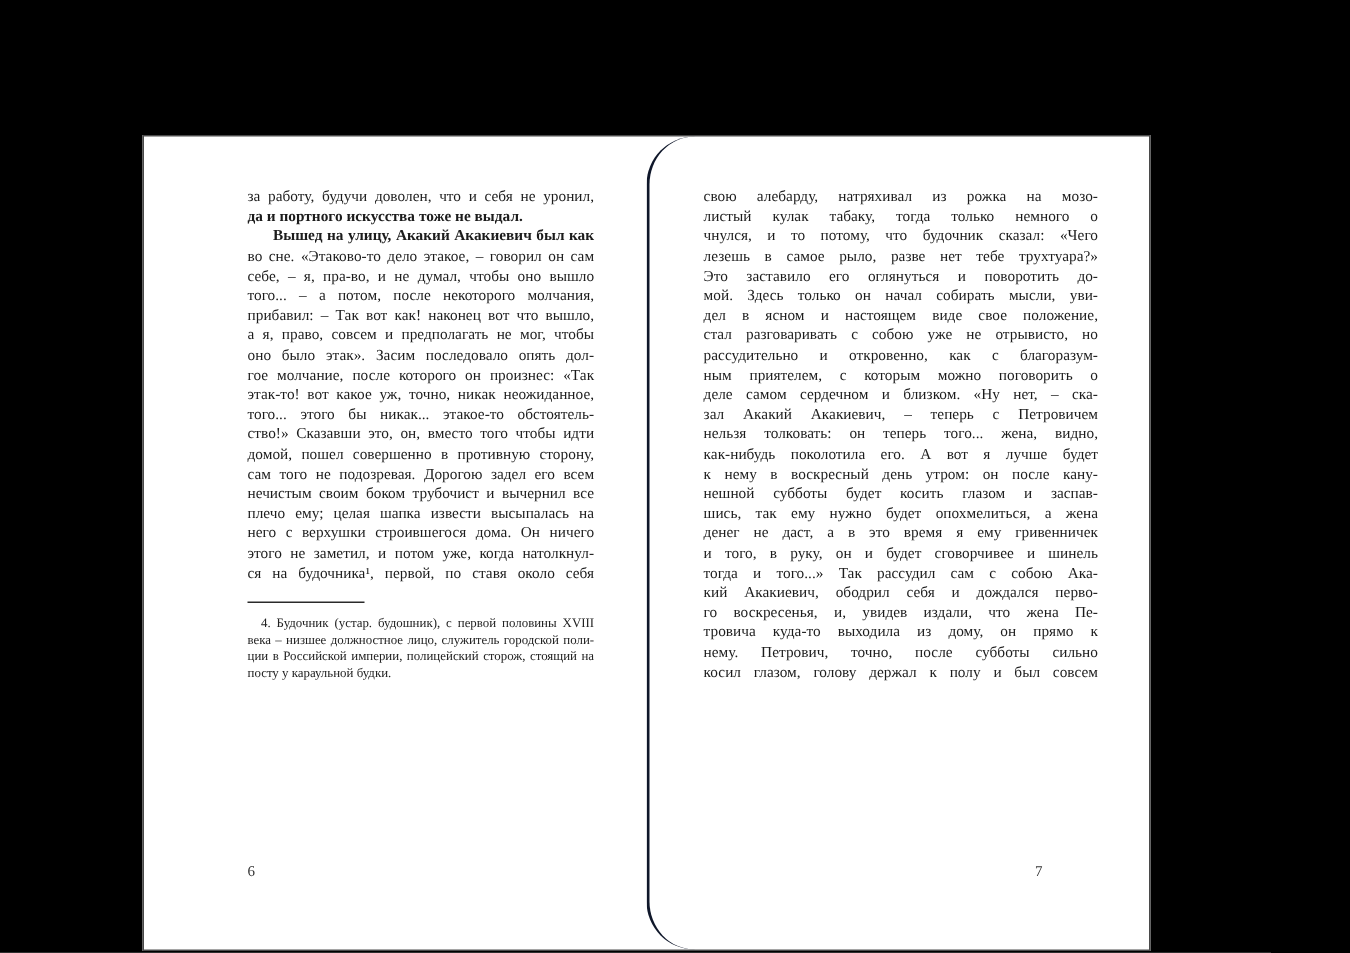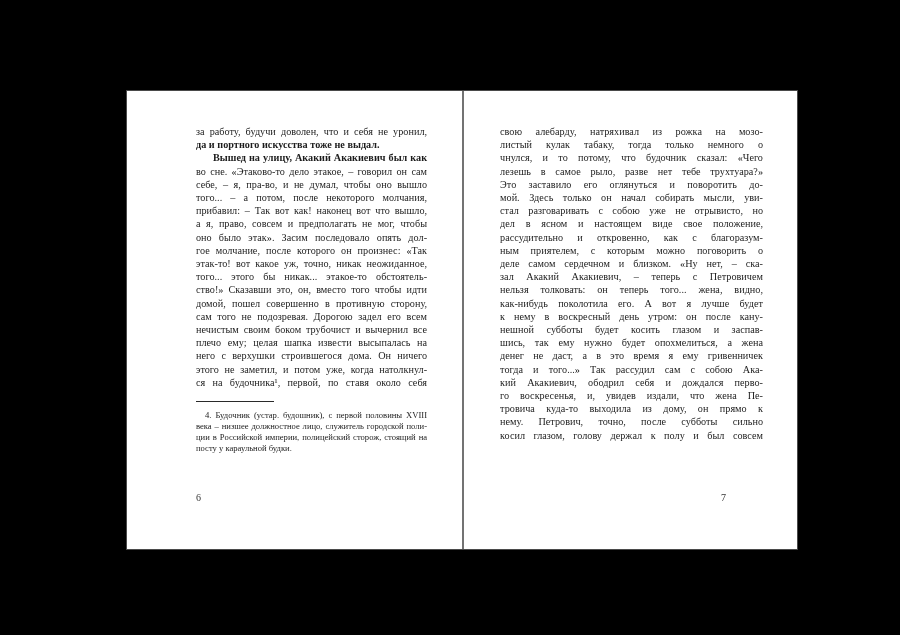--- a/index.html
+++ b/index.html
@@ -12,37 +12,37 @@
     font-family: "Liberation Serif", "DejaVu Serif", serif;
   }
   .stage {
     position: relative;
     width: 900px;
     height: 635px;
     background: #000000;
   }
   .spread {
     position: absolute;
-    left: 126px;
+    left: 95px;
     top: 90px;
     width: 672px;
-    height: 460px;
+    height: 544px;
     background: #ffffff;
     box-sizing: border-box;
     border: 1px solid #4a4a4a;
     display: flex;
   }
   .page {
     position: relative;
     width: 336px;
     height: 100%;
     box-sizing: border-box;
   }
   .page.left  { padding: 34px 35px 0 69px; }
-  .page.right { padding: 34px 34px 0 36px; border-left: 2px solid #737373; }
+  .page.right { padding: 34px 34px 0 36px; border-left: 2px solid #0f172a; border-radius: 32px; }
 
   .line {
     font-size: 10.2px;
     line-height: 13.2px;
     color: #1c1c1c;
     text-align: justify;
     text-align-last: justify;
     letter-spacing: 0.02px;
   }
   .line.para-end { text-align-last: left; font-weight: bold; }
@@ -117,32 +117,33 @@
     </div>
 
     <div class="page right">
       <div class="body">
           <div class="line">свою алебарду, натряхивал из рожка на мозо-</div>
           <div class="line">листый кулак табаку, тогда только немного о</div>
           <div class="line">чнулся, и то потому, что будочник сказал: «Чего</div>
           <div class="line">лезешь в самое рыло, разве нет тебе трухтуара?»</div>
           <div class="line">Это заставило его оглянуться и поворотить до-</div>
           <div class="line">мой. Здесь только он начал собирать мысли, уви-</div>
+          <div class="line">дел в ясном и настоящем виде свое положение,</div>
           <div class="line">стал разговаривать с собою уже не отрывисто, но</div>
-          <div class="line">дел в ясном и настоящем виде свое положение,</div>
           <div class="line">рассудительно и откровенно, как с благоразум-</div>
           <div class="line">ным приятелем, с которым можно поговорить о</div>
           <div class="line">деле самом сердечном и близком. «Ну нет, – ска-</div>
           <div class="line">зал Акакий Акакиевич, – теперь с Петровичем</div>
           <div class="line">нельзя толковать: он теперь того... жена, видно,</div>
           <div class="line">как-нибудь поколотила его. А вот я лучше будет</div>
           <div class="line">к нему в воскресный день утром: он после кану-</div>
           <div class="line">нешной субботы будет косить глазом и заспав-</div>
           <div class="line">шись, так ему нужно будет опохмелиться, а жена</div>
           <div class="line">денег не даст, а в это время я ему гривенничек</div>
+          <div class="line">и того, в руку, он и будет сговорчивее и шинель</div>
           <div class="line">тогда и того...» Так рассудил сам с собою Ака-</div>
           <div class="line">кий Акакиевич, ободрил себя и дождался перво-</div>
           <div class="line">го воскресенья, и, увидев издали, что жена Пе-</div>
           <div class="line">тровича куда-то выходила из дому, он прямо к</div>
           <div class="line">нему. Петрович, точно, после субботы сильно</div>
           <div class="line">косил глазом, голову держал к полу и был совсем</div>
         </div>
       <div class="pagenum">7</div>
     </div>
 

